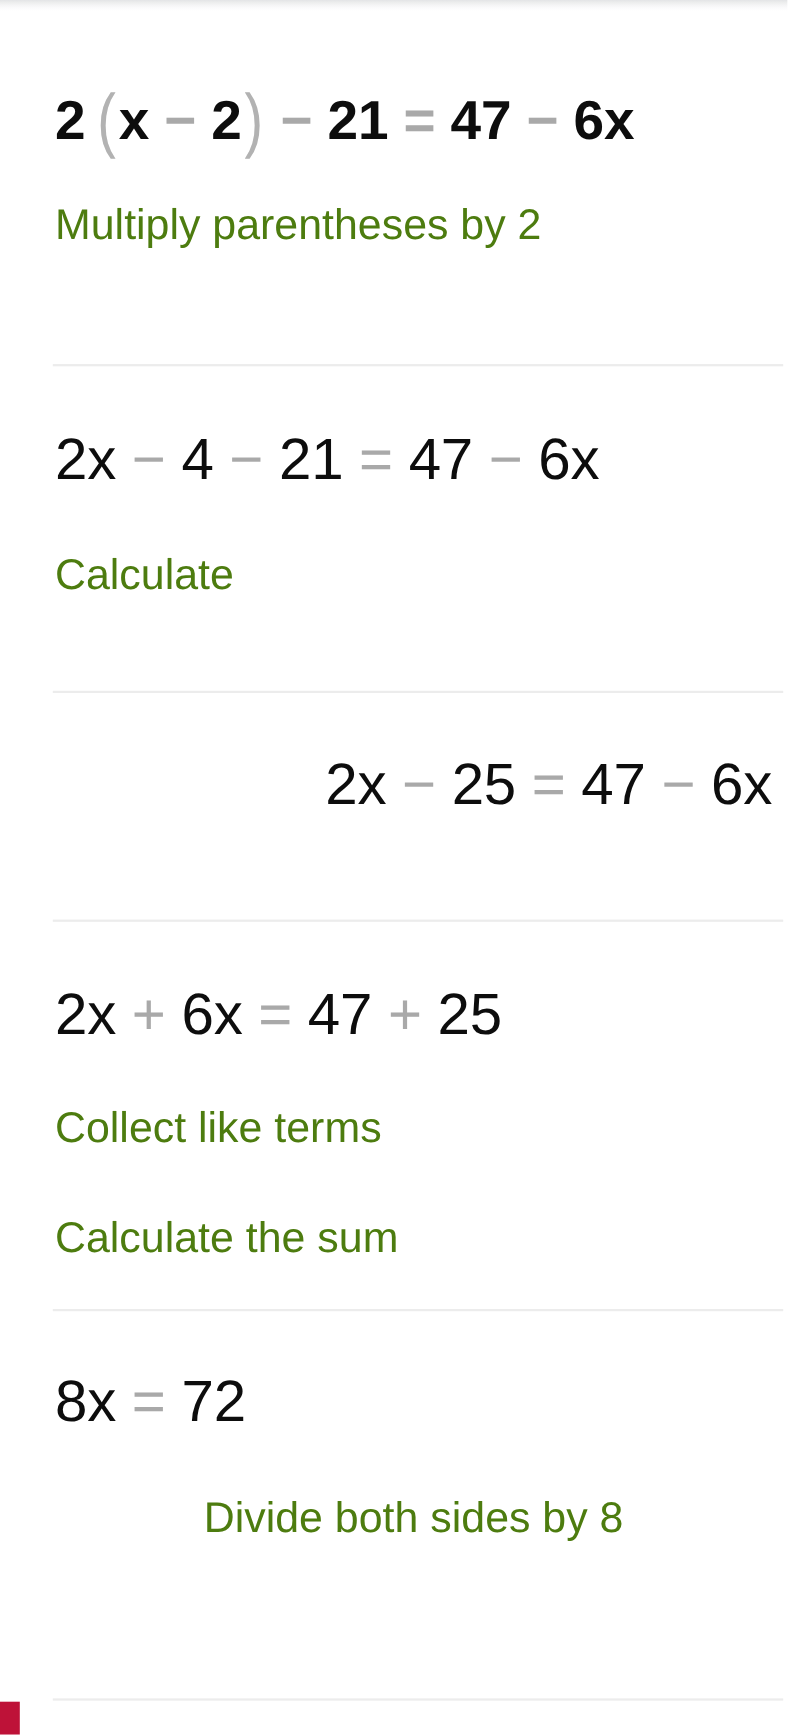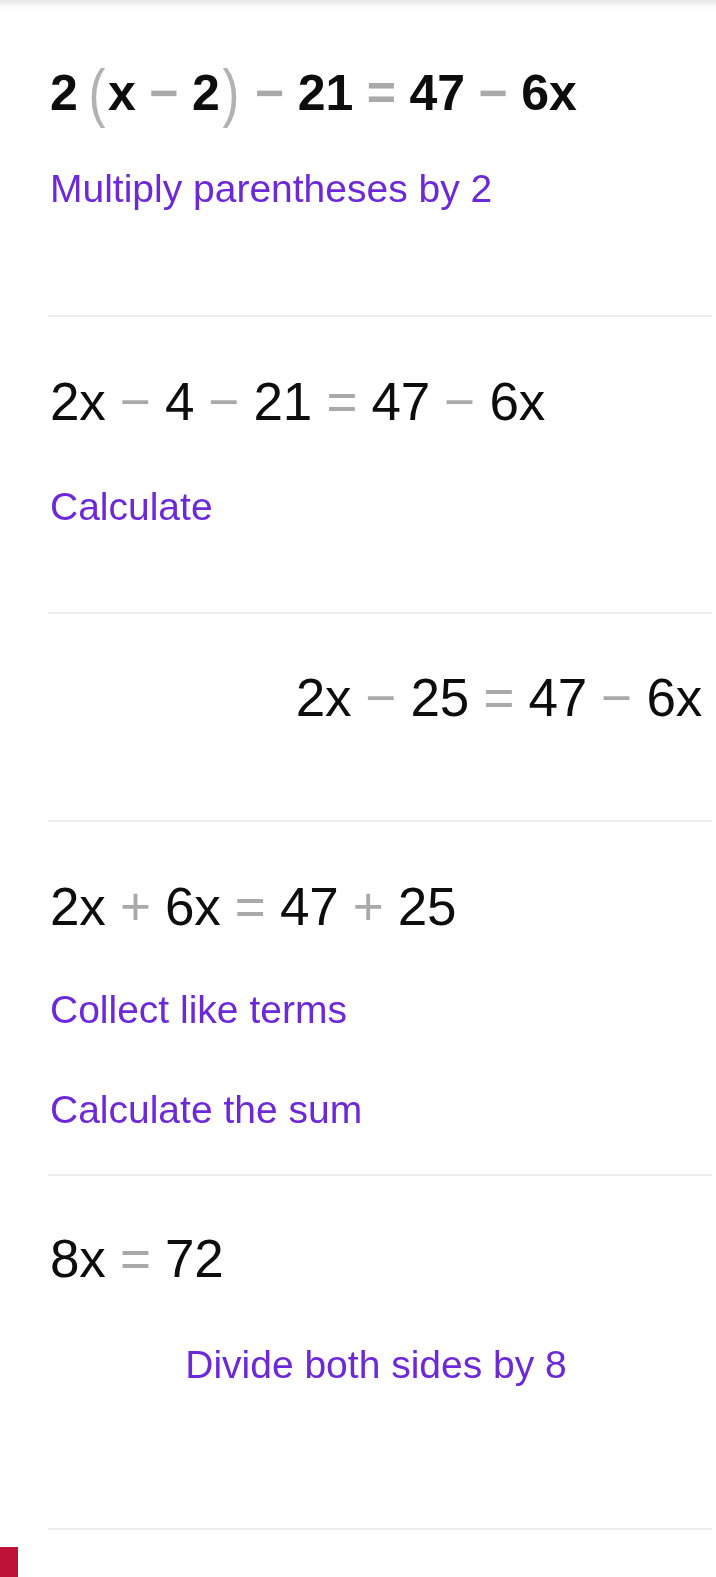--- a/index.html
+++ b/index.html
@@ -33,21 +33,21 @@
     z-index: 5;
     pointer-events: none;
   }
 
   
   #steps {
     position: absolute;
     top: 0;
     left: 0;
     width: 716px;
-    padding-top: 10px;
+    padding-top: 26px;
     box-sizing: border-box;
     border-radius: 29px;
   }
 
   .step {
     position: relative;
     padding-left: 50px;
     padding-right: 14px;
     box-sizing: border-box;
     width: 716px;
@@ -87,21 +87,21 @@
     line-height: 0;
     position: relative;
     top: 0.07em;
     display: inline-block;
     transform: scaleX(0.78);
   }
   .sp { display: inline-block; width: 0.17em; }
   .spw { display: inline-block; width: 0.27em; }
 
   .hint {
-    color: #6d28d9;
+    color: #4d7c0f;
     font-size: 39px;
     line-height: 1.17;
     white-space: nowrap;
     font-weight: 400;
   }
 
   
   .step-1 { height: 307px; }
   .step-1 .equation { padding-top: 58px; }
   .step-1 .hint     { padding-top: 48px; }

